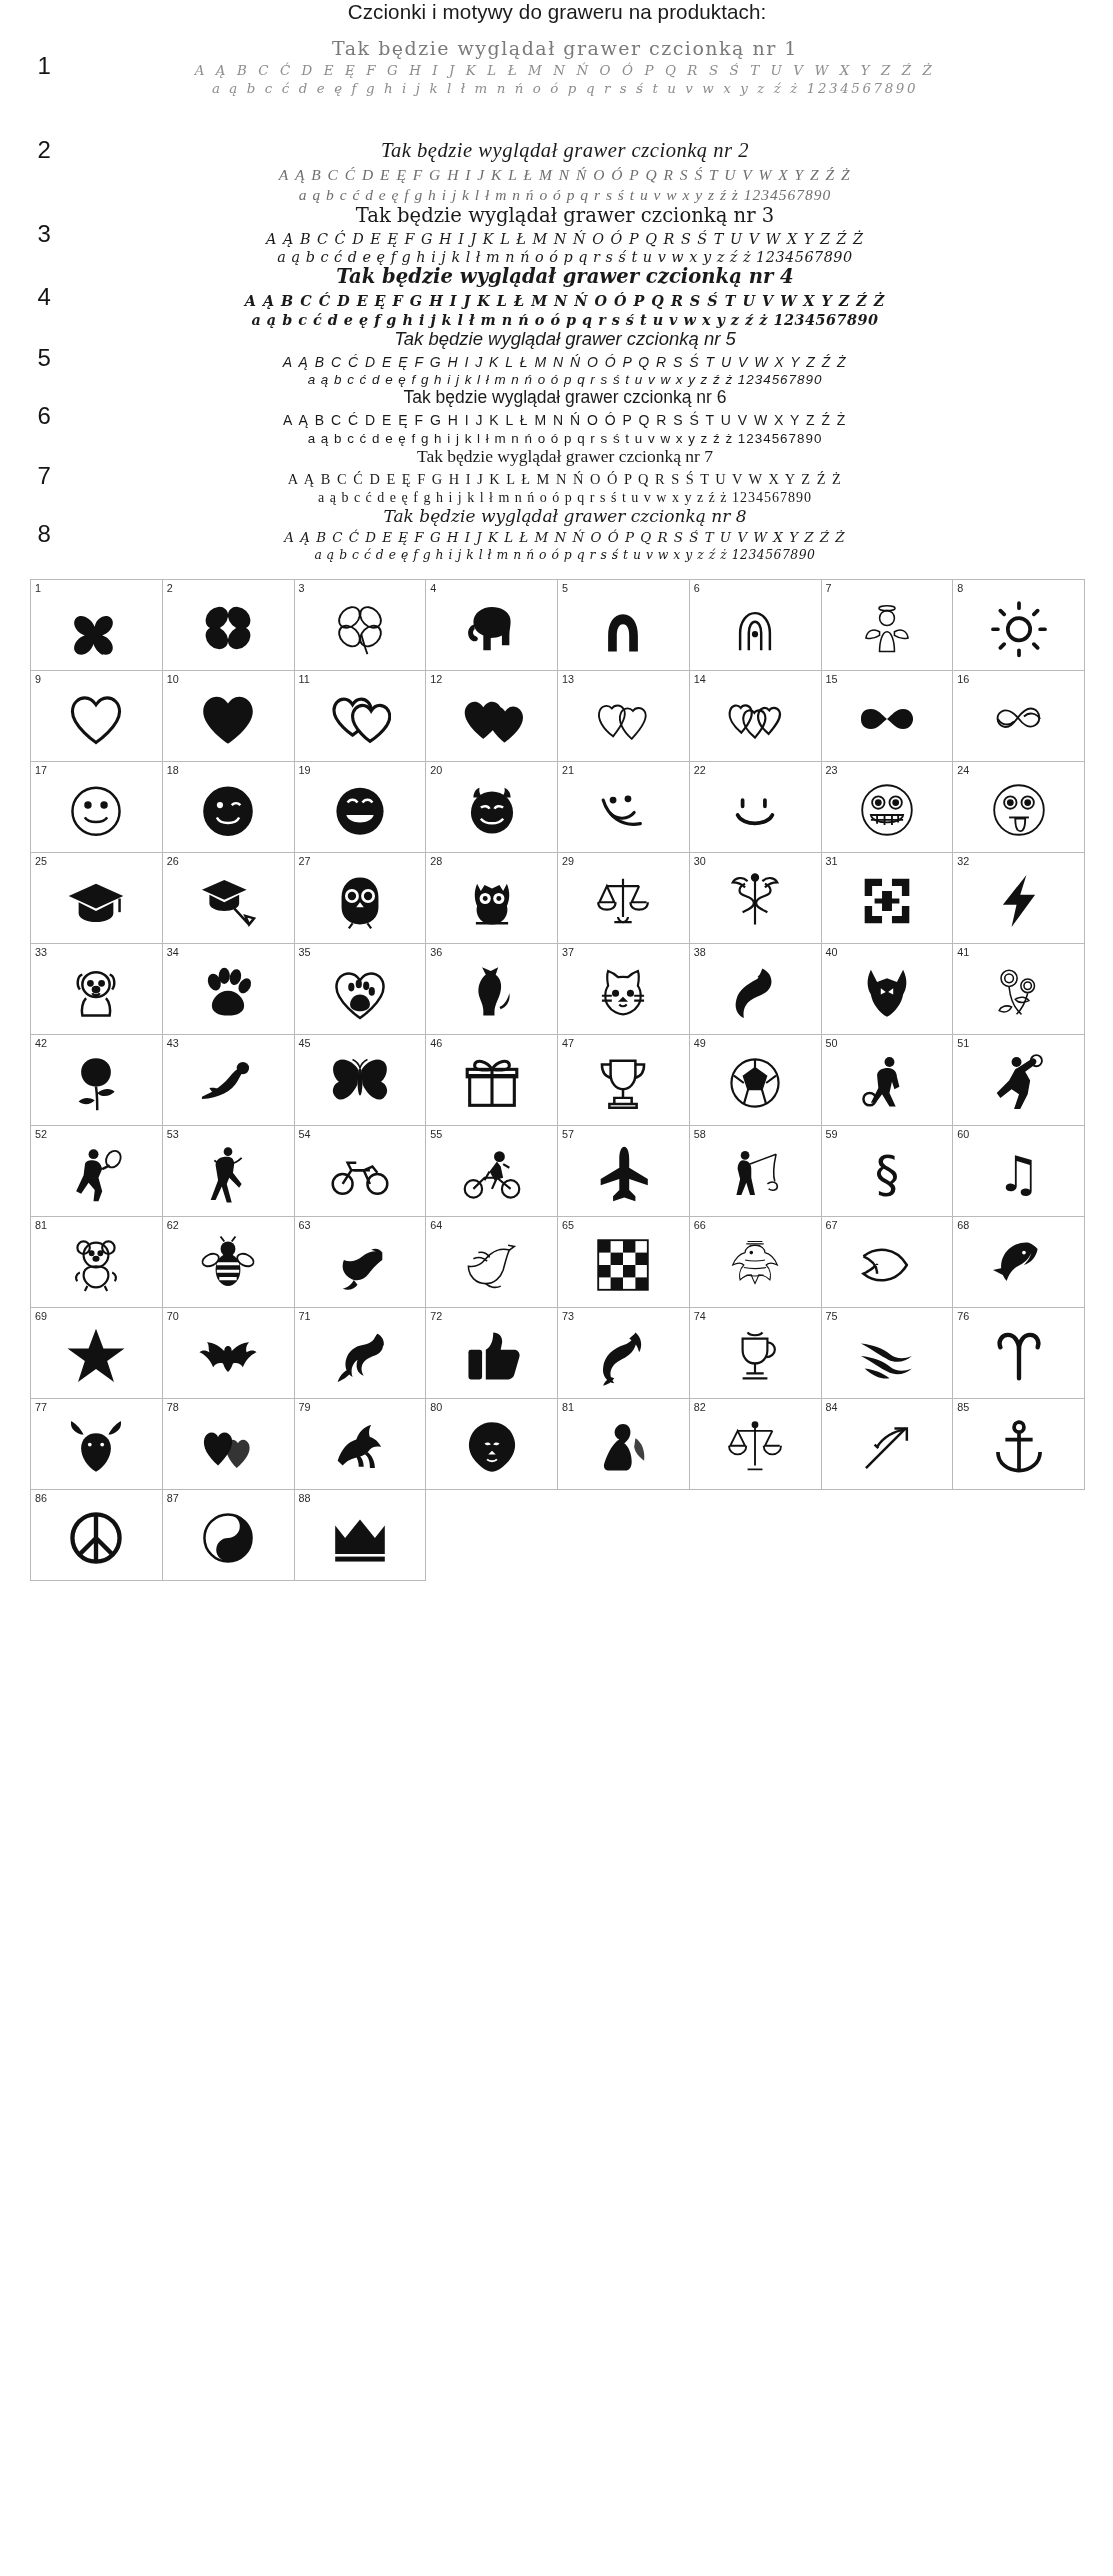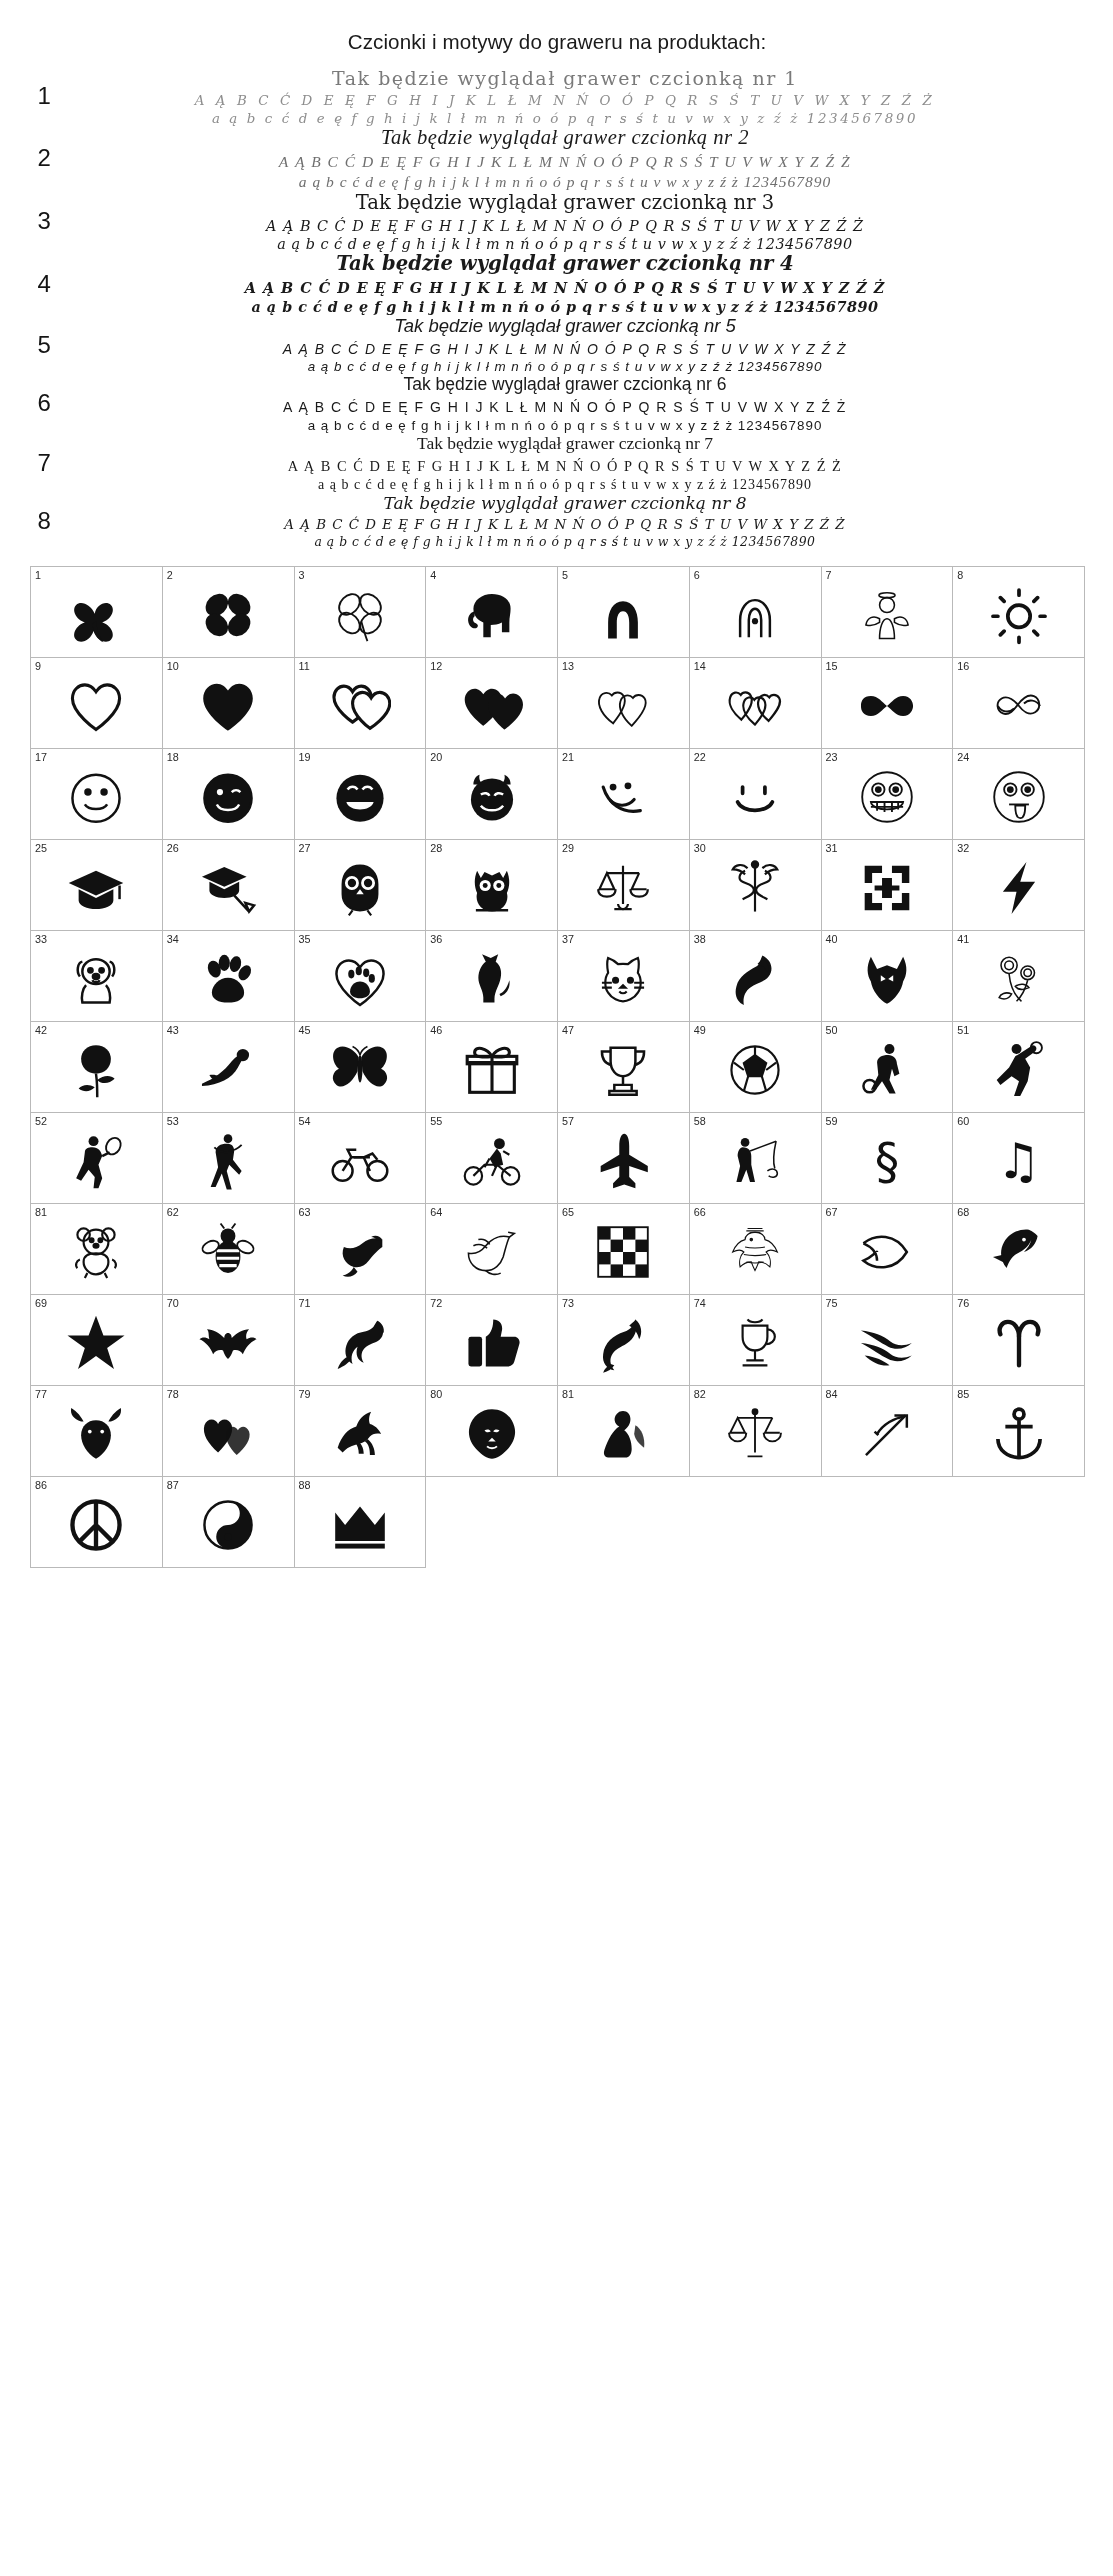--- a/index.html
+++ b/index.html
@@ -10,21 +10,20 @@
   }
   body {
     width: 1114px;
     font-family: "Liberation Sans", sans-serif;
     color: #1a1a1a;
     -webkit-font-smoothing: antialiased;
   }
   .page {
     width: 1114px;
     position: relative;
-    padding-top: 30px;
     box-sizing: border-box;
   }
   .doc-title {
     text-align: center;
     font-size: 20.6px;
     font-family: "Liberation Sans", sans-serif;
     color: #1b1b1b;
     letter-spacing: 0.1px;
     margin-bottom: 13.4px;
   }
@@ -66,21 +65,21 @@
   }
   .sample-lower {
     margin-bottom: 0;
   }
 
   
   .f1 .sample-head { font-family: "DejaVu Serif", serif; font-size: 19px; letter-spacing: 1.5px; color:#7a7a7a; }
   .f1 .sample-upper { font-family: "DejaVu Serif", serif; font-style: italic; font-size: 13.4px; letter-spacing: 3.6px; color:#8d8d8d; }
   .f1 .sample-lower { font-family: "DejaVu Serif", serif; font-style: italic; font-size: 13.4px; letter-spacing: 2.6px; color:#8d8d8d; }
 
-  .f2 .sample-head { font-family: "Liberation Serif", serif; font-style: italic; font-size: 20.6px; letter-spacing: 0.5px; }
+  .f2 .sample-head { font-family: "Liberation Serif", serif; font-style: italic; font-size: 20.6px; letter-spacing: 0.5px; margin-top: 43px; }
   .f2 .sample-upper { font-family: "Liberation Serif", serif; font-style: italic; font-size: 15.5px; letter-spacing: 1.5px; color:#6f6f6f;}
   .f2 .sample-lower { font-family: "Liberation Serif", serif; font-style: italic; font-size: 15.5px; letter-spacing: 1px; color:#6f6f6f;}
 
   .f3 .sample-head { font-family: "DejaVu Serif", serif; font-size: 19.6px; }
   .f3 .sample-upper { font-family: "DejaVu Serif", serif; font-style: italic; font-size: 14.4px; letter-spacing: 1px; }
   .f3 .sample-lower { font-family: "DejaVu Serif", serif; font-style: italic; font-size: 14.4px; letter-spacing: 0.5px; }
 
   .f4 .sample-head { font-family: "DejaVu Serif", serif; font-weight: bold; font-style: italic; font-size: 19.6px; }
   .f4 .sample-upper { font-family: "DejaVu Serif", serif; font-weight: bold; font-style: italic; font-size: 14.4px; letter-spacing: 1px; }
   .f4 .sample-lower { font-family: "DejaVu Serif", serif; font-weight: bold; font-style: italic; font-size: 14.4px; letter-spacing: 0.5px; }

